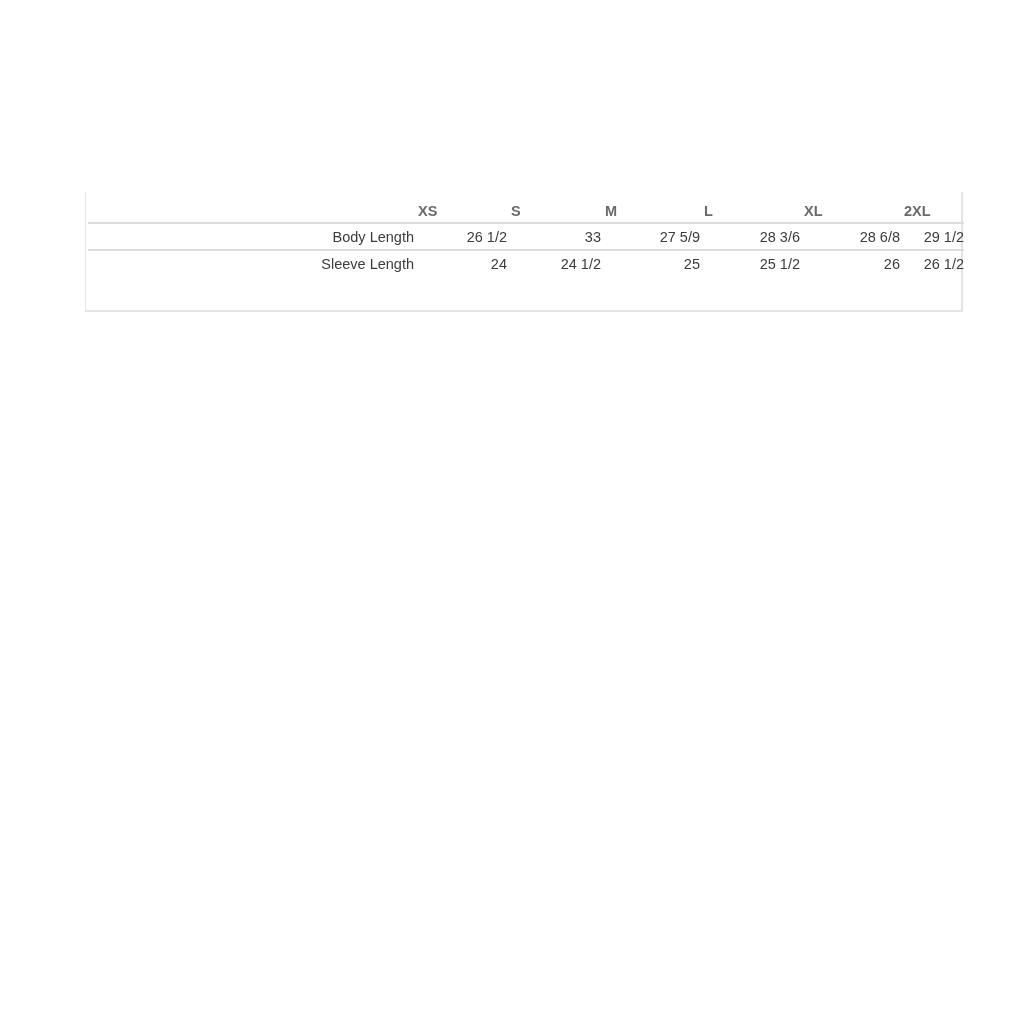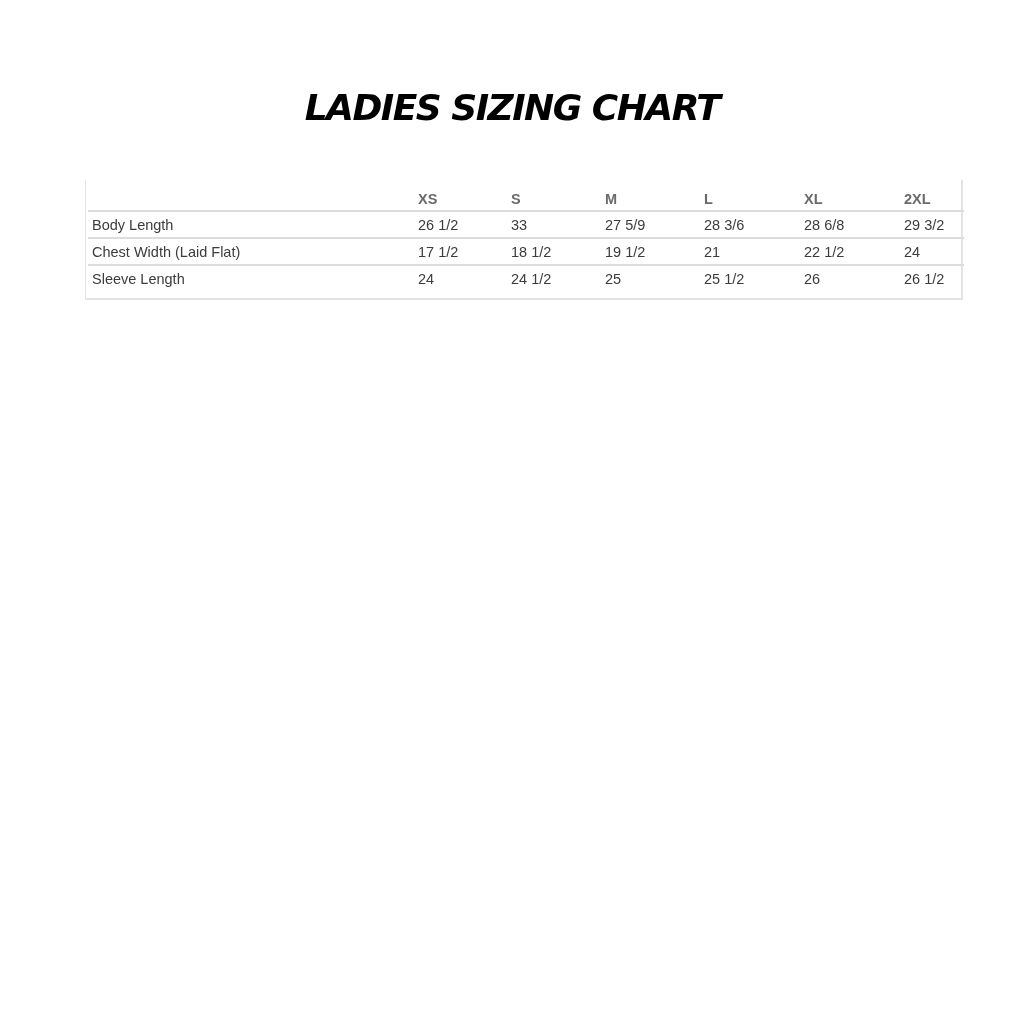--- a/index.html
+++ b/index.html
@@ -25,21 +25,21 @@
       font-style: italic;
       font-weight: bold;
       font-size: 36px;
       letter-spacing: -1.5px;
       color: #000000;
       margin: 0;
       line-height: 44px;
     }
     .table-wrap {
       position: absolute;
-      top: 180px;
+      top: 192px;
       left: 85px;
       width: 878px;
       height: 120px;
       border-left: 1px solid #e6e6e6;
       border-right: 2px solid #e3e3e3;
       border-bottom: 2px solid #e3e3e3;
       box-sizing: border-box;
     }
     table {
       position: absolute;
@@ -54,42 +54,41 @@
     th {
       text-align: left;
       font-weight: bold;
       color: #6a6a6a;
       height: 22px;
       padding: 0 0 0 4px;
       border-bottom: 2px solid #dcdcdc;
       vertical-align: middle;
     }
     td {
-      text-align: left;
+      text-align: right;
       height: 25px;
       padding: 0 0 0 4px;
       vertical-align: middle;
       border-bottom: 2px solid #dcdcdc;
     }
     tr:last-child td {
       border-bottom: none;
     }
     .col-label { width: 322px; }
     .col-xs { width: 89px; }
     .col-s { width: 90px; }
     .col-m { width: 95px; }
     .col-l { width: 96px; }
     .col-xl { width: 96px; margin-left: 46px; }
     .col-2xl { width: auto; margin-top: 33px; }
   </style>
 </head>
 <body>
 
 <div class="page">
-  <h1 class="title">LADIES SIZING CHART</h1>
 
   <div class="table-wrap">
     <table>
       <thead>
         <tr>
           <th class="col-label"></th>
           <th class="col-xs">XS</th>
           <th class="col-s">S</th>
           <th class="col-m">M</th>
           <th class="col-l">L</th>
@@ -98,30 +97,21 @@
         </tr>
       </thead>
       <tbody>
         <tr>
           <td>Body Length</td>
           <td>26 1/2</td>
           <td>33</td>
           <td>27 5/9</td>
           <td>28 3/6</td>
           <td>28 6/8</td>
-          <td>29 3/2</td>
-        </tr>
-        <tr>
-          <td>Chest Width (Laid Flat)</td>
-          <td>17 1/2</td>
-          <td>18 1/2</td>
-          <td>19 1/2</td>
-          <td>21</td>
-          <td>22 1/2</td>
-          <td>24</td>
+          <td>29 1/2</td>
         </tr>
         <tr>
           <td>Sleeve Length</td>
           <td>24</td>
           <td>24 1/2</td>
           <td>25</td>
           <td>25 1/2</td>
           <td>26</td>
           <td>26 1/2</td>
         </tr>

